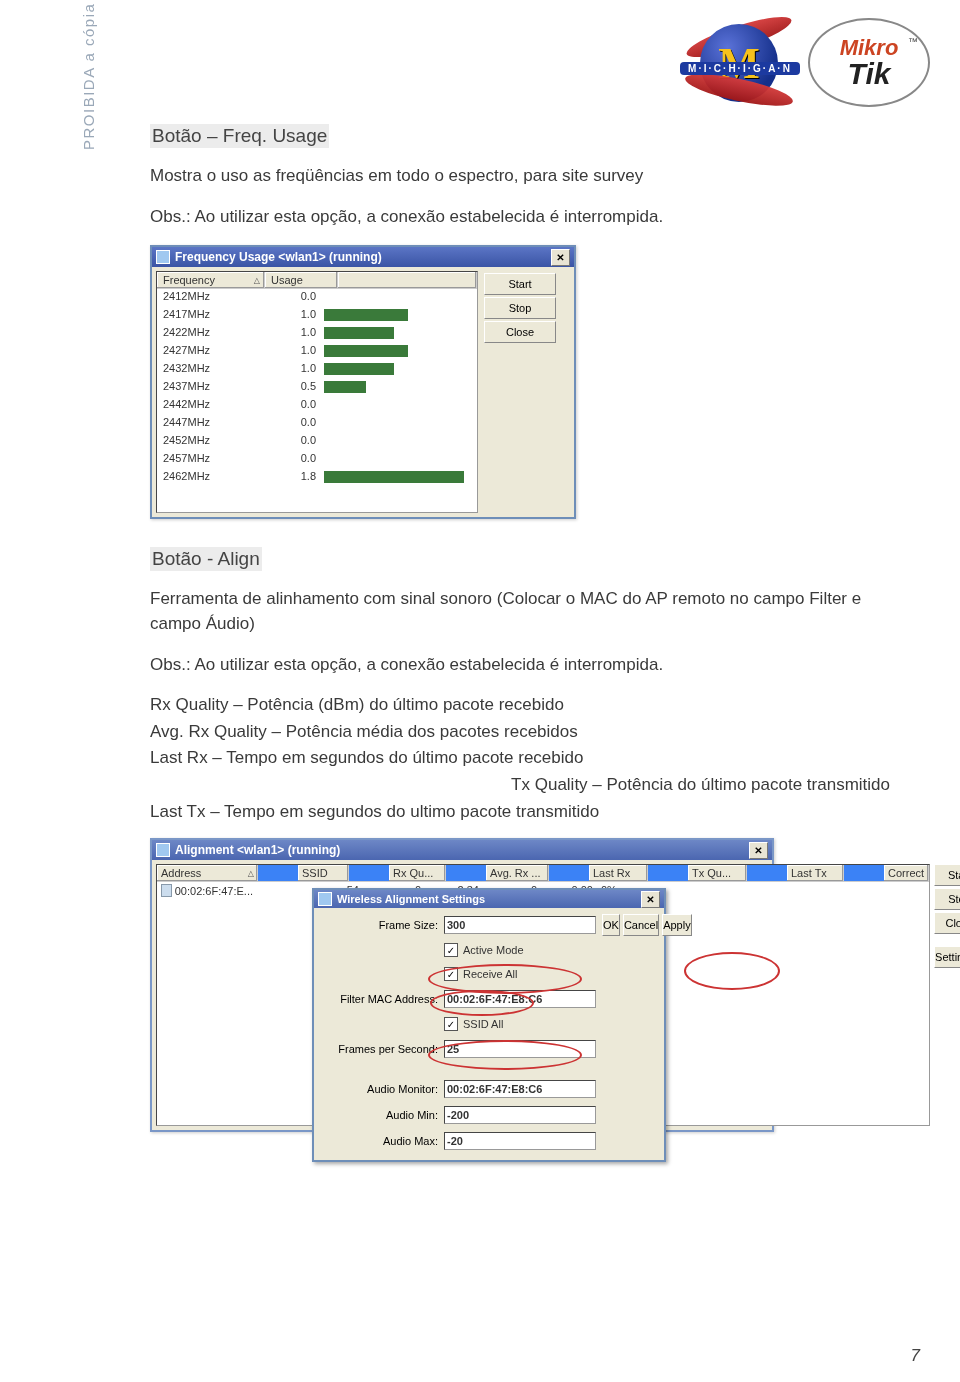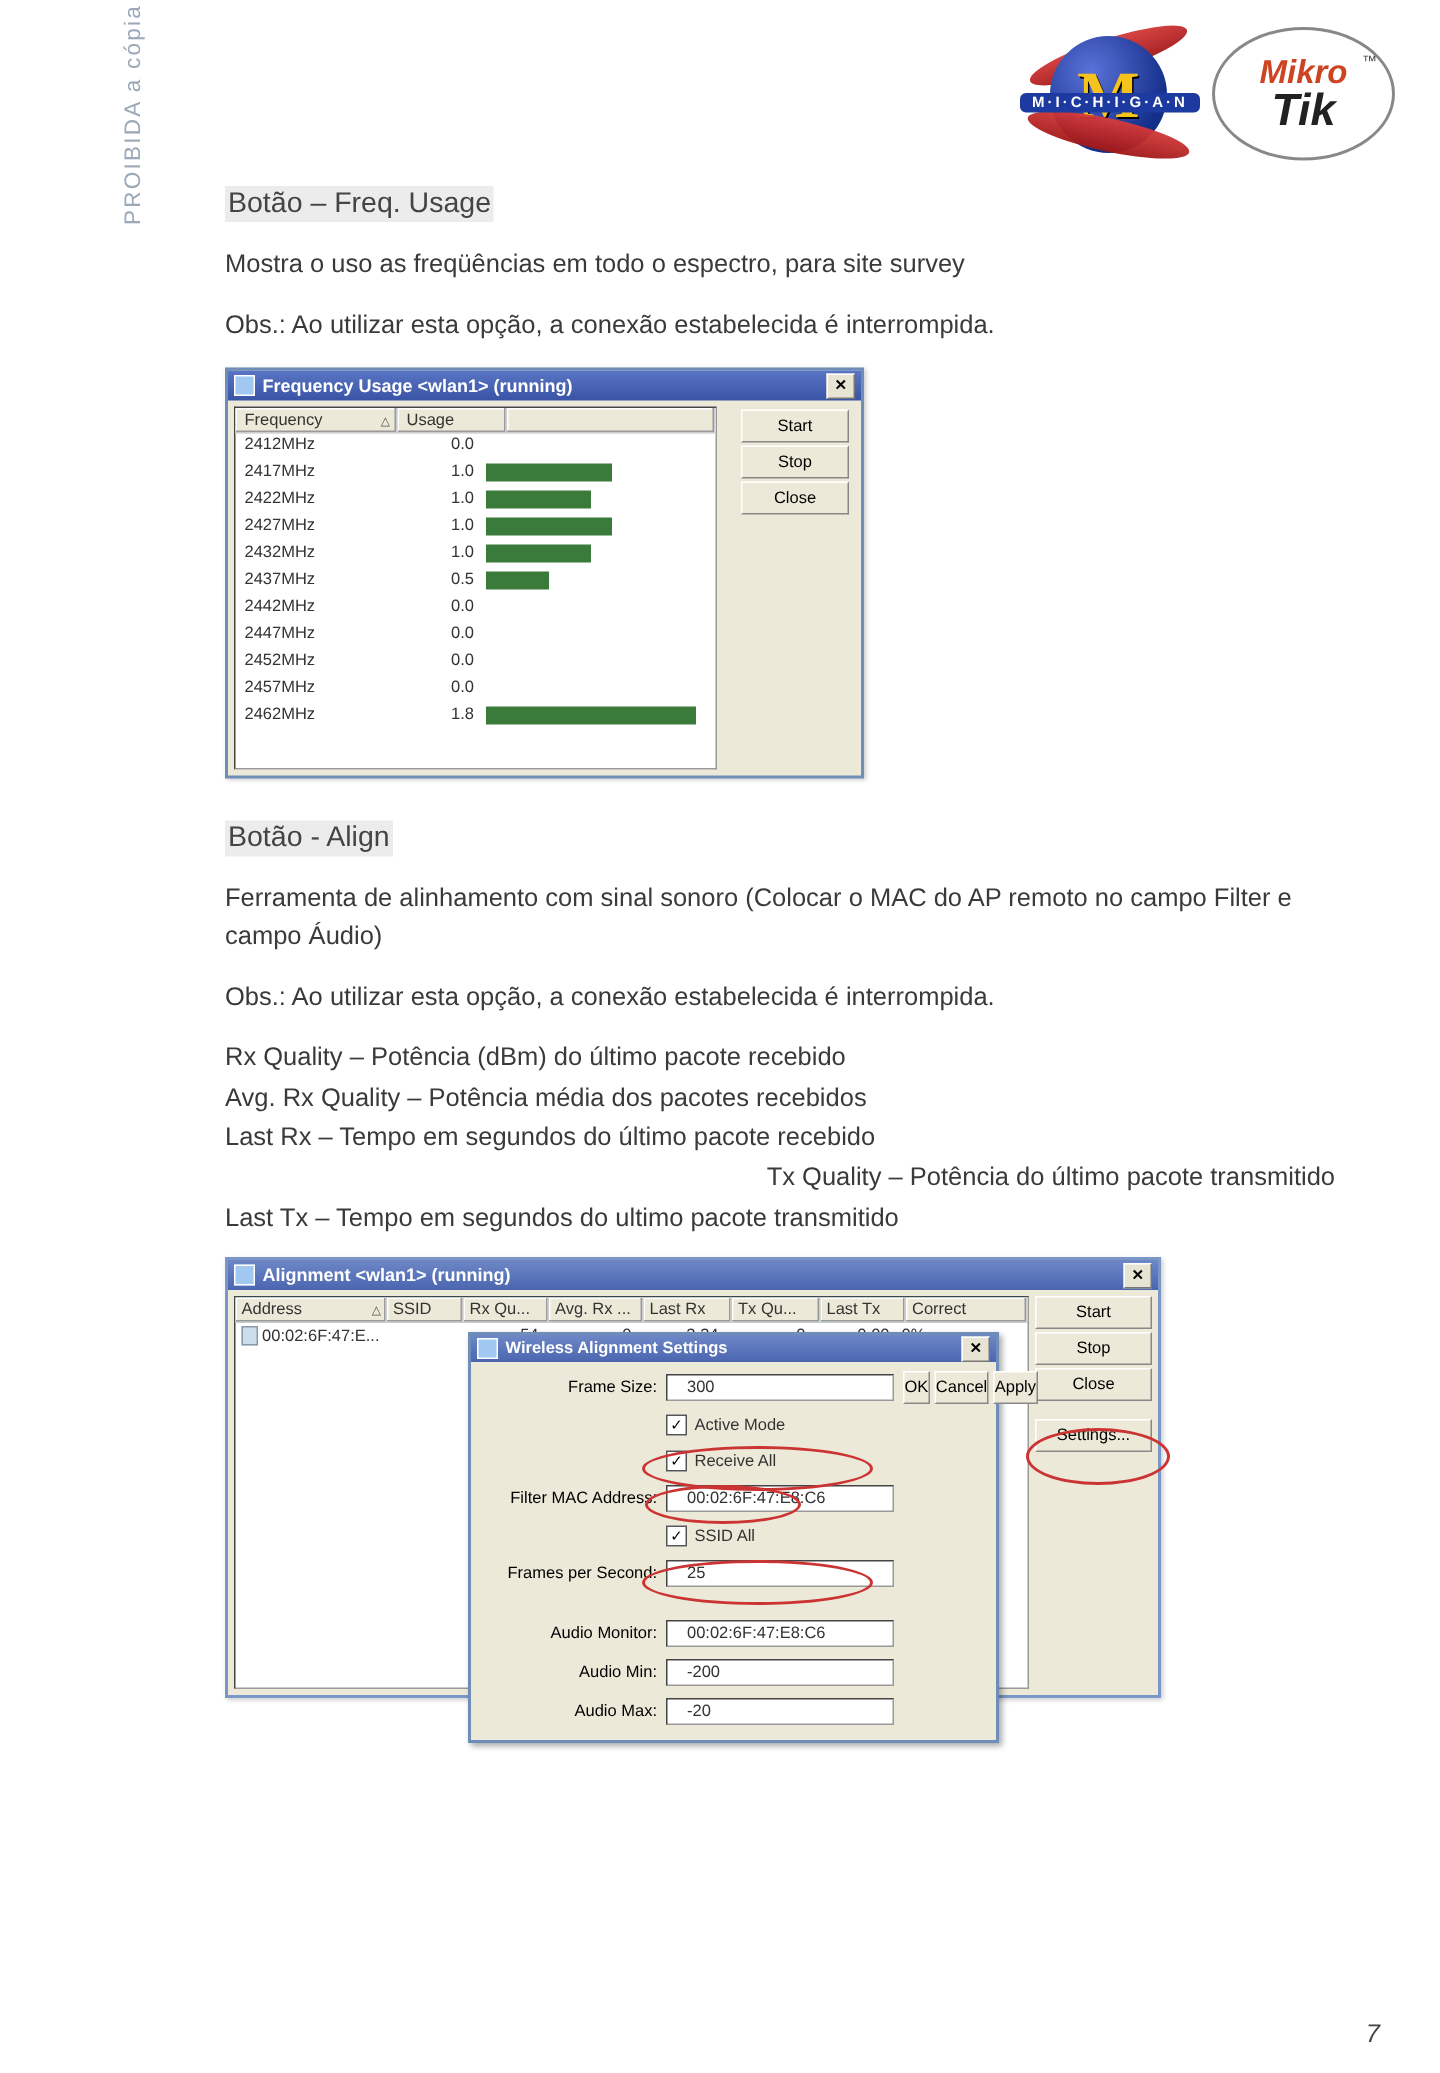--- a/index.html
+++ b/index.html
@@ -102,21 +102,21 @@
     color:#fff; font-weight:bold;
     justify-content: space-between;
   }
   .titlebar .tleft { display:flex; align-items:center; gap:5px;}
   .titlebar .appicon { width:12px; height:12px; background:#a0c8f0; border:1px solid #fff;}
   .titlebar .xbtn {
     width:17px; height:15px; background:#e8e4d4; border:1px solid #fff;
     color:#000; display:flex; align-items:center; justify-content:center;
     font-size:10px; font-weight:bold; border-right-color:#777; border-bottom-color:#777;
   }
-  .win-body { display:flex; padding:4px; gap:14px; }
+  .win-body { display:flex; padding:4px; gap:4px; }
   .freq-grid {
     background:#fff; border:1px inset #999;
     width: 320px; height: 240px;
   }
   .grid-head {
     display:flex; background:#ece9d8; border-bottom:1px solid #ccc;
     font-size:11px;
   }
   .grid-head .gh {
     padding:2px 6px; border-right:1px solid #ccc;
@@ -159,21 +159,21 @@
   }
 
   
   .win2 { width: 620px; border:2px solid #7a97c7; }
   .win2 .titlebar { background: linear-gradient(#6d87c6,#4b66b0);}
   .align-body { padding:4px; display:flex; gap:4px; position:relative;}
   .align-grid {
     background:#fff; border:1px inset #999; flex:1; height:260px;
     font-size:11px;
   }
-  .al-head { display:flex; background:#7dd3fc; border-bottom:1px solid #ccc;}
+  .al-head { display:flex; background:#3b82f6; border-bottom:1px solid #ccc;gap:40px;}
   .al-head .gh { box-shadow: inset -1px -1px 0 #999, inset 1px 1px 0 #fff; background:#ece9d8; padding:2px 4px; border-right:1px solid #ccc; white-space:nowrap; overflow:hidden;}
   .al-h-addr{width:92px; position:relative;}
   .al-h-addr .sorticon{font-size:8px; color:#555; position:absolute; right:3px; top:4px;}
   .al-h-ssid{width:42px;}
   .al-h-rx{width:48px;}
   .al-h-avg{width:54px;}
   .al-h-lastrx{width:50px;}
   .al-h-tx{width:50px;}
   .al-h-lasttx{width:48px;}
   .al-h-correct{flex:1;}
@@ -204,21 +204,21 @@
     border:2px solid #6e8eb8;
     background:#ece9d8;
     font-size:11px;
     box-shadow: 2px 2px 4px rgba(0,0,0,.35);
   }
   .dlg .titlebar { height:18px;}
   .dlg-body { display:flex; padding:6px 6px 10px 6px; gap:6px;}
   .dlg-form { flex:1; display:flex; flex-direction:column; gap:8px; padding-top:2px;}
   .frow { display:flex; align-items:center; gap:6px; height:18px;}
   .frow .lbl { width:118px; text-align:right; color:#000;}
-  .frow .inp { flex:1; height:16px; background:#fff; border:1px inset #999; padding:0 13px; line-height:16px; min-width:60px;}
+  .frow .inp { flex:1; height:16px; background:#fff; border:1px inset #999; padding:0 2px; line-height:16px; min-width:60px;font-weight:bold;}
   .chk { display:flex; align-items:center; gap:5px; padding-left:124px; height:16px;}
   .chkbox { width:12px; height:12px; background:#fff; border:1px solid #555; display:flex; align-items:center; justify-content:center; font-size:10px; color:#000;}
   .dlg-btns { width:56px; display:flex; flex-direction:row; gap:3px;}
   .oval-mac {
     position:absolute; border:2px solid #c33; border-radius:50%;
   }
   .oval-mac.o1 { width:150px; height:26px; left:114px; top:74px;}
   .oval-mac.o2 { width:150px; height:26px; left:114px; top:150px;}
   .oval-mac.o3 { width:100px; height:22px; left:116px; top:100px;}
 

